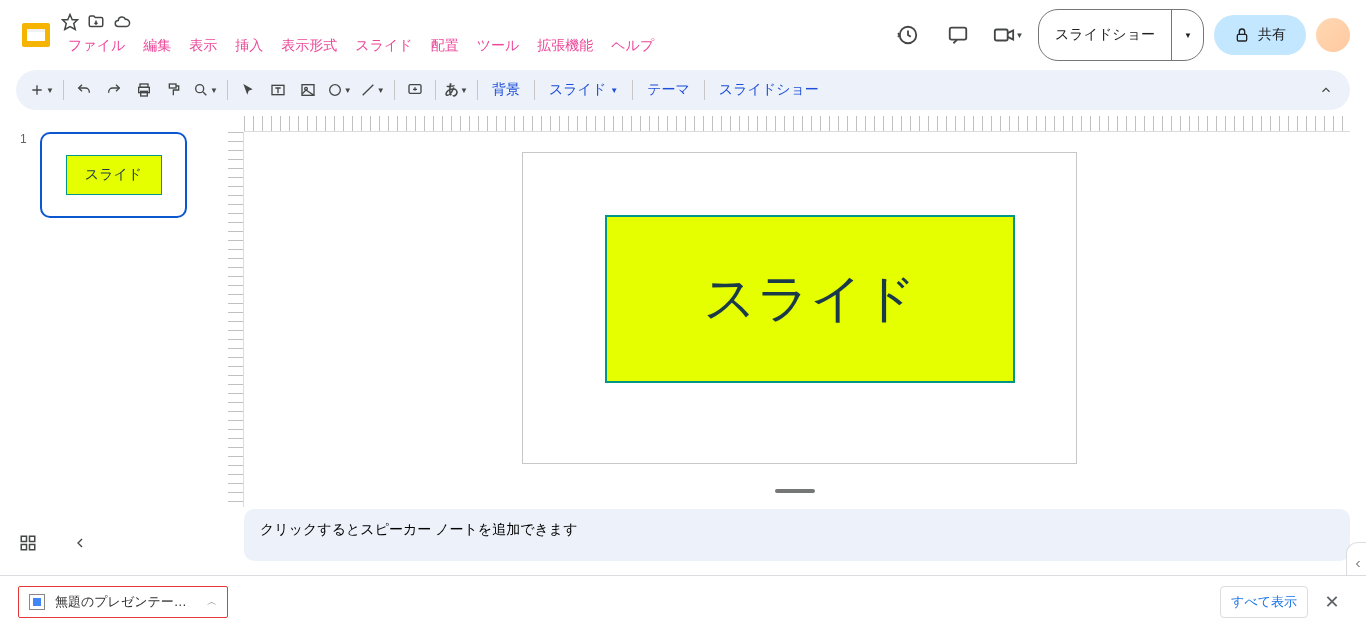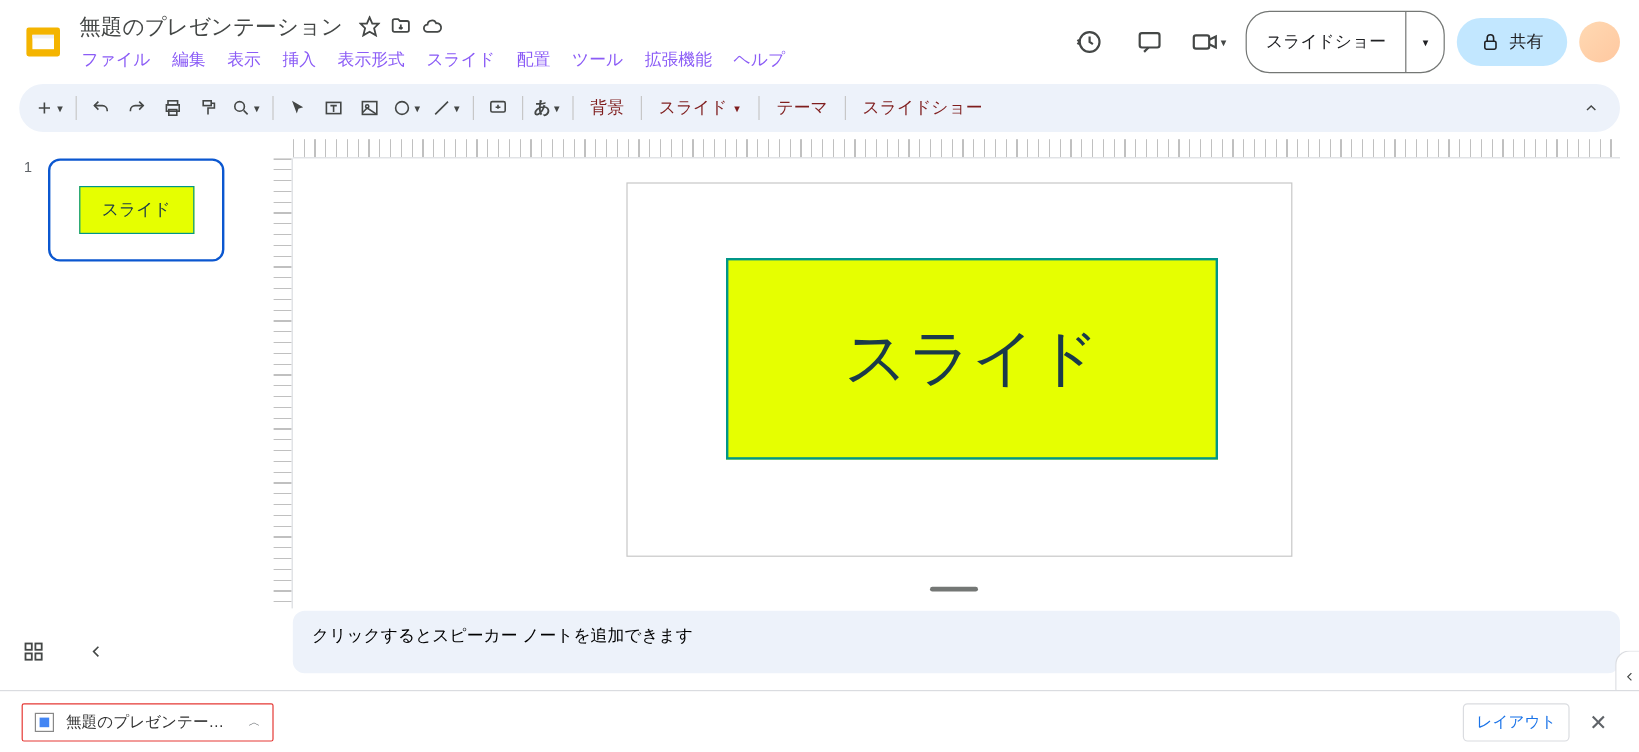--- a/index.html
+++ b/index.html
@@ -7,34 +7,34 @@
 
 
 .header { display: flex; align-items: center; padding: 6px 16px 0 16px; height: 64px; }
 .logo { width: 40px; height: 40px; display: flex; align-items: center; justify-content: center; }
 .logo-svg { width: 32px; height: 32px; }
 .title-area { flex: 1; margin-left: 4px; }
 .title-row { display: flex; align-items: center; gap: 6px; }
 .doc-title { font-size: 18px; color: #444746; padding: 2px 6px; }
 .title-icon { width: 20px; height: 20px; display: flex; align-items: center; justify-content: center; color: #444746; cursor: pointer; }
 .menu-row { display: flex; gap: 2px; margin-top: 1px; }
-.menu-item { padding: 4px 8px; font-size: 14px; color: #8b5cf6; border-radius: 4px; cursor: pointer; }
+.menu-item { padding: 4px 8px; font-size: 14px; color: #ec4899; border-radius: 4px; cursor: pointer; }
 .header-right { display: flex; align-items: center; gap: 10px; }
 .header-ic { width: 40px; height: 40px; display: flex; align-items: center; justify-content: center; border-radius: 50%; cursor: pointer; color: #444746; }
 .present-btn { display: flex; align-items: center; border: 1px solid #747775; border-radius: 20px; height: 52px; overflow: hidden; }
 .present-main { padding: 0 16px; height: 100%; display: flex; align-items: center; cursor: pointer; font-size: 14px; }
 .present-drop { width: 32px; height: 100%; display: flex; align-items: center; justify-content: center; border-left: 1px solid #747775; cursor: pointer; }
 .share-btn { display: flex; align-items: center; gap: 8px; background: #c2e7ff; border-radius: 20px; height: 40px; padding: 0 20px; cursor: pointer; font-weight: 500; }
 .avatar { width: 34px; height: 34px; border-radius: 50%; background: linear-gradient(135deg,#ffd9b3,#ffc8a0); cursor: pointer; }
 
 
 .toolbar { display: flex; align-items: center; background: #edf2fa; border-radius: 24px; margin: 6px 16px; height: 40px; padding: 0 10px; gap: 2px; }
 .tb-btn { height: 28px; min-width: 28px; display: flex; align-items: center; justify-content: center; border-radius: 4px; cursor: pointer; color: #444746; padding: 0 3px; }
 .tb-sep { width: 1px; height: 20px; background: #c7c7c7; margin: 0 4px; }
-.tb-text { font-size: 14px; padding: 0 8px; cursor: pointer; color: #7f1d1d; height: 28px; display: flex; align-items: center; border-radius: 4px; }
+.tb-text { font-size: 14px; padding: 0 8px; cursor: pointer; color: #1d4ed8; height: 28px; display: flex; align-items: center; border-radius: 4px; }
 .tb-spacer { flex: 1; }
 .tb-drop { display: flex; align-items: center; }
 .tb-caret { font-size: 8px; margin-left: 1px; }
 
 
 .main { display: flex; height: 451px; }
 .filmstrip { width: 224px; padding: 16px 0 0 18px; position: relative; }
 .slide-num { position: absolute; left: 20px; top: 16px; font-size: 12px; color: #5f6368; }
 .thumb { width: 147px; height: 86px; border: 2px solid #0b57d0; border-radius: 10px; background: #fff; margin-left: 22px; display: flex; align-items: center; justify-content: center; cursor: pointer; position: relative; }
 .thumb-shape { width: 96px; height: 40px; background: #e6ff00; border: 1px solid #009688; display: flex; align-items: center; justify-content: center; font-size: 14px; color: #1a3a4a; font-weight: 500; }
@@ -70,21 +70,20 @@
 <div class="header">
   <div class="logo">
     <svg class="logo-svg" viewBox="0 0 32 32">
         <rect x="2" y="4" width="28" height="24" rx="2" fill="#f4b400"></rect>
         <rect x="7" y="10" width="18" height="12" fill="#fff"></rect>
         <rect x="7" y="10" width="18" height="3" fill="#f1f1f1"></rect>
       </svg>
   </div>
   <div class="title-area">
     <div class="title-row">
-      <span class="doc-title">無題のプレゼンテーション</span>
       <span class="title-icon">
           <svg width="18" height="18" viewBox="0 0 24 24" fill="none" stroke="currentColor" stroke-width="2">
             <polygon points="12 2 15 9 22 9 17 14 19 22 12 18 5 22 7 14 2 9 9 9"></polygon>
           </svg>
         </span>
       <span class="title-icon">
           <svg width="18" height="18" viewBox="0 0 24 24" fill="none" stroke="currentColor" stroke-width="2">
             <path d="M3 6a2 2 0 012-2h4l2 2h8a2 2 0 012 2v8a2 2 0 01-2 2H5a2 2 0 01-2-2V6z"></path>
             <path d="M12 10v5m0 0l-2-2m2 2l2-2"></path>
           </svg>
@@ -292,15 +291,15 @@
 
 <div class="dl-bar">
   <div class="dl-item">
     <div class="dl-ic">
         <div class="dl-ic-inner"></div>
       </div>
     <span class="dl-name">無題のプレゼンテーシ....jpg</span>
     <span class="dl-caret">︿</span>
   </div>
   <div class="dl-spacer"></div>
-  <div class="dl-showall">レイアウト</div>
+  <div class="dl-showall">すべて表示</div>
   <div class="dl-close">✕</div>
 </div>
 
 </body></html>

